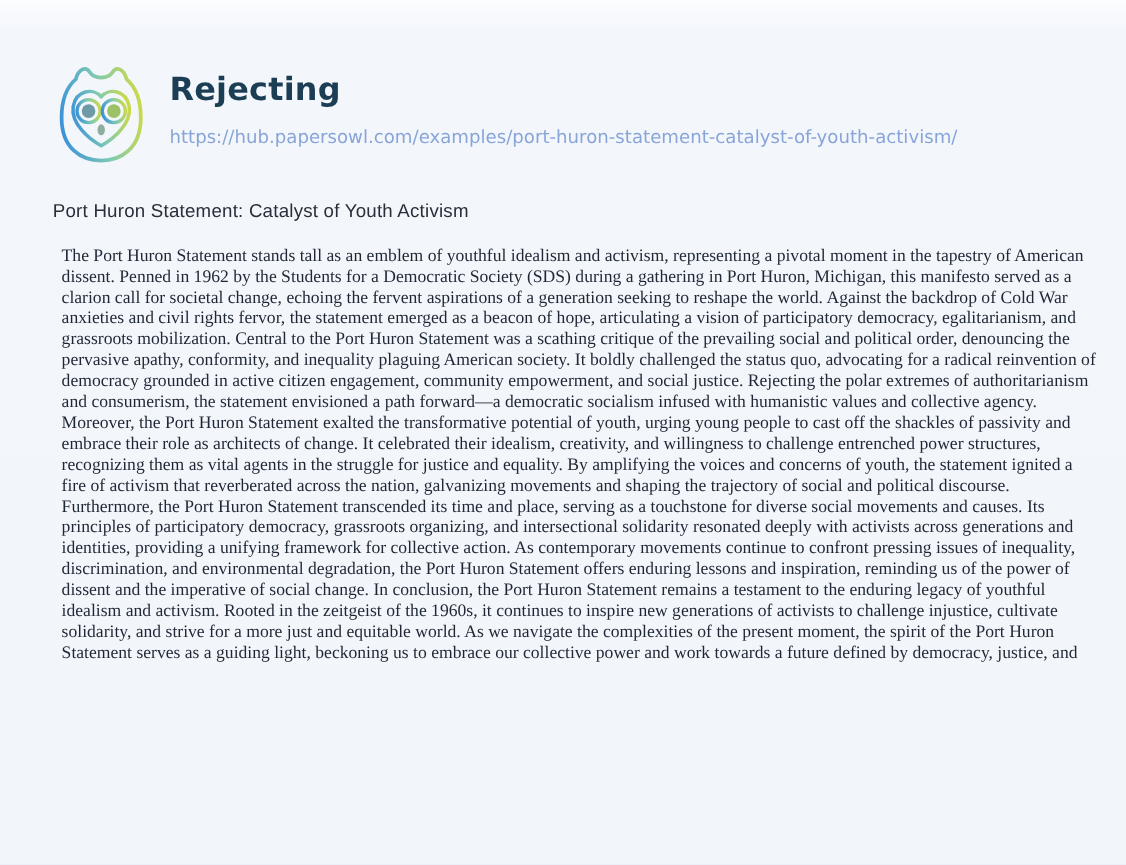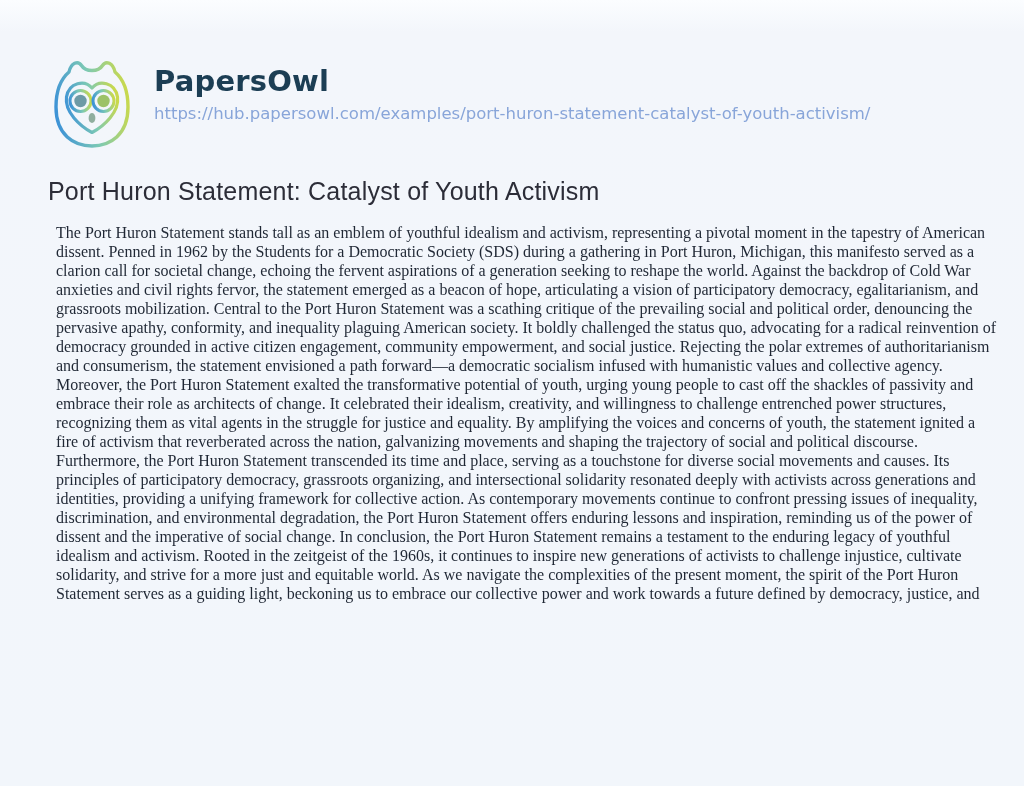--- a/index.html
+++ b/index.html
@@ -33,33 +33,33 @@
   }
   .brand-title {
     font-family: "DejaVu Sans", "Liberation Sans", sans-serif;
     font-weight: bold;
     font-size: 29px;
     line-height: 32px;
     color: #1c3e54;
     letter-spacing: 0.2px;
   }
   .brand-url {
-    margin-top: 7px;
+    margin-top: 18px;
     font-family: "DejaVu Sans", "Liberation Sans", sans-serif;
     font-size: 16.5px;
     color: #88a5d9;
     text-decoration: none;
     display: inline-block;
     text-align: right;
   }
   .article-title {
     margin: 26px 0 0 0;
     font-family: "Liberation Sans", "DejaVu Sans", sans-serif;
     font-weight: 400;
-    font-size: 25px;
+    font-size: 17px;
     line-height: 33px;
     color: #2c2d38;
     letter-spacing: 0.2px;
   }
   .article-body {
     margin: 15px 0 0 8px;
     width: 941px;
     font-family: "Liberation Serif", "DejaVu Serif", serif;
     font-size: 16px;
     line-height: 19px;
@@ -103,21 +103,21 @@
           <circle cx="32.5" cy="44" r="10.5" fill="none" stroke="url(#owlGrad)" stroke-width="3"></circle>
           <circle cx="32.5" cy="44" r="6.2" fill="#6d9aa6"></circle>
 
           <circle cx="55.5" cy="44" r="10.5" fill="none" stroke="url(#owlGrad)" stroke-width="3"></circle>
           <circle cx="55.5" cy="44" r="6.2" fill="#9cc268"></circle>
 
           <ellipse cx="44" cy="61" rx="3.4" ry="5" fill="#8fae9e"></ellipse>
         </svg>
       </div>
       <div class="brand-col">
-        <div class="brand-title">PapersOwl</div>
+        <div class="brand-title">Rejecting</div>
         <a class="brand-url" href="#">https://hub.papersowl.com/examples/port-huron-statement-catalyst-of-youth-activism/</a>
       </div>
     </div>
 
     <h1 class="article-title">Port Huron Statement: Catalyst of Youth Activism</h1>
 
     <p class="article-body">The Port Huron Statement stands tall as an emblem of youthful idealism and activism, representing a pivotal moment in the tapestry of American dissent. Penned in 1962 by the Students for a Democratic Society (SDS) during a gathering in Port Huron, Michigan, this manifesto served as a clarion call for societal change, echoing the fervent aspirations of a generation seeking to reshape the world. Against the backdrop of Cold War anxieties and civil rights fervor, the statement emerged as a beacon of hope, articulating a vision of participatory democracy, egalitarianism, and grassroots mobilization. Central to the Port Huron Statement was a scathing critique of the prevailing social and political order, denouncing the pervasive apathy, conformity, and inequality plaguing American society. It boldly challenged the status quo, advocating for a radical reinvention of democracy grounded in active citizen engagement, community empowerment, and social justice. Rejecting the polar extremes of authoritarianism and consumerism, the statement envisioned a path forward—a democratic socialism infused with humanistic values and collective agency. Moreover, the Port Huron Statement exalted the transformative potential of youth, urging young people to cast off the shackles of passivity and embrace their role as architects of change. It celebrated their idealism, creativity, and willingness to challenge entrenched power structures, recognizing them as vital agents in the struggle for justice and equality. By amplifying the voices and concerns of youth, the statement ignited a fire of activism that reverberated across the nation, galvanizing movements and shaping the trajectory of social and political discourse. Furthermore, the Port Huron Statement transcended its time and place, serving as a touchstone for diverse social movements and causes. Its principles of participatory democracy, grassroots organizing, and intersectional solidarity resonated deeply with activists across generations and identities, providing a unifying framework for collective action. As contemporary movements continue to confront pressing issues of inequality, discrimination, and environmental degradation, the Port Huron Statement offers enduring lessons and inspiration, reminding us of the power of dissent and the imperative of social change. In conclusion, the Port Huron Statement remains a testament to the enduring legacy of youthful idealism and activism. Rooted in the zeitgeist of the 1960s, it continues to inspire new generations of activists to challenge injustice, cultivate solidarity, and strive for a more just and equitable world. As we navigate the complexities of the present moment, the spirit of the Port Huron Statement serves as a guiding light, beckoning us to embrace our collective power and work towards a future defined by democracy, justice, and</p>
 
   </div>
 </div>

